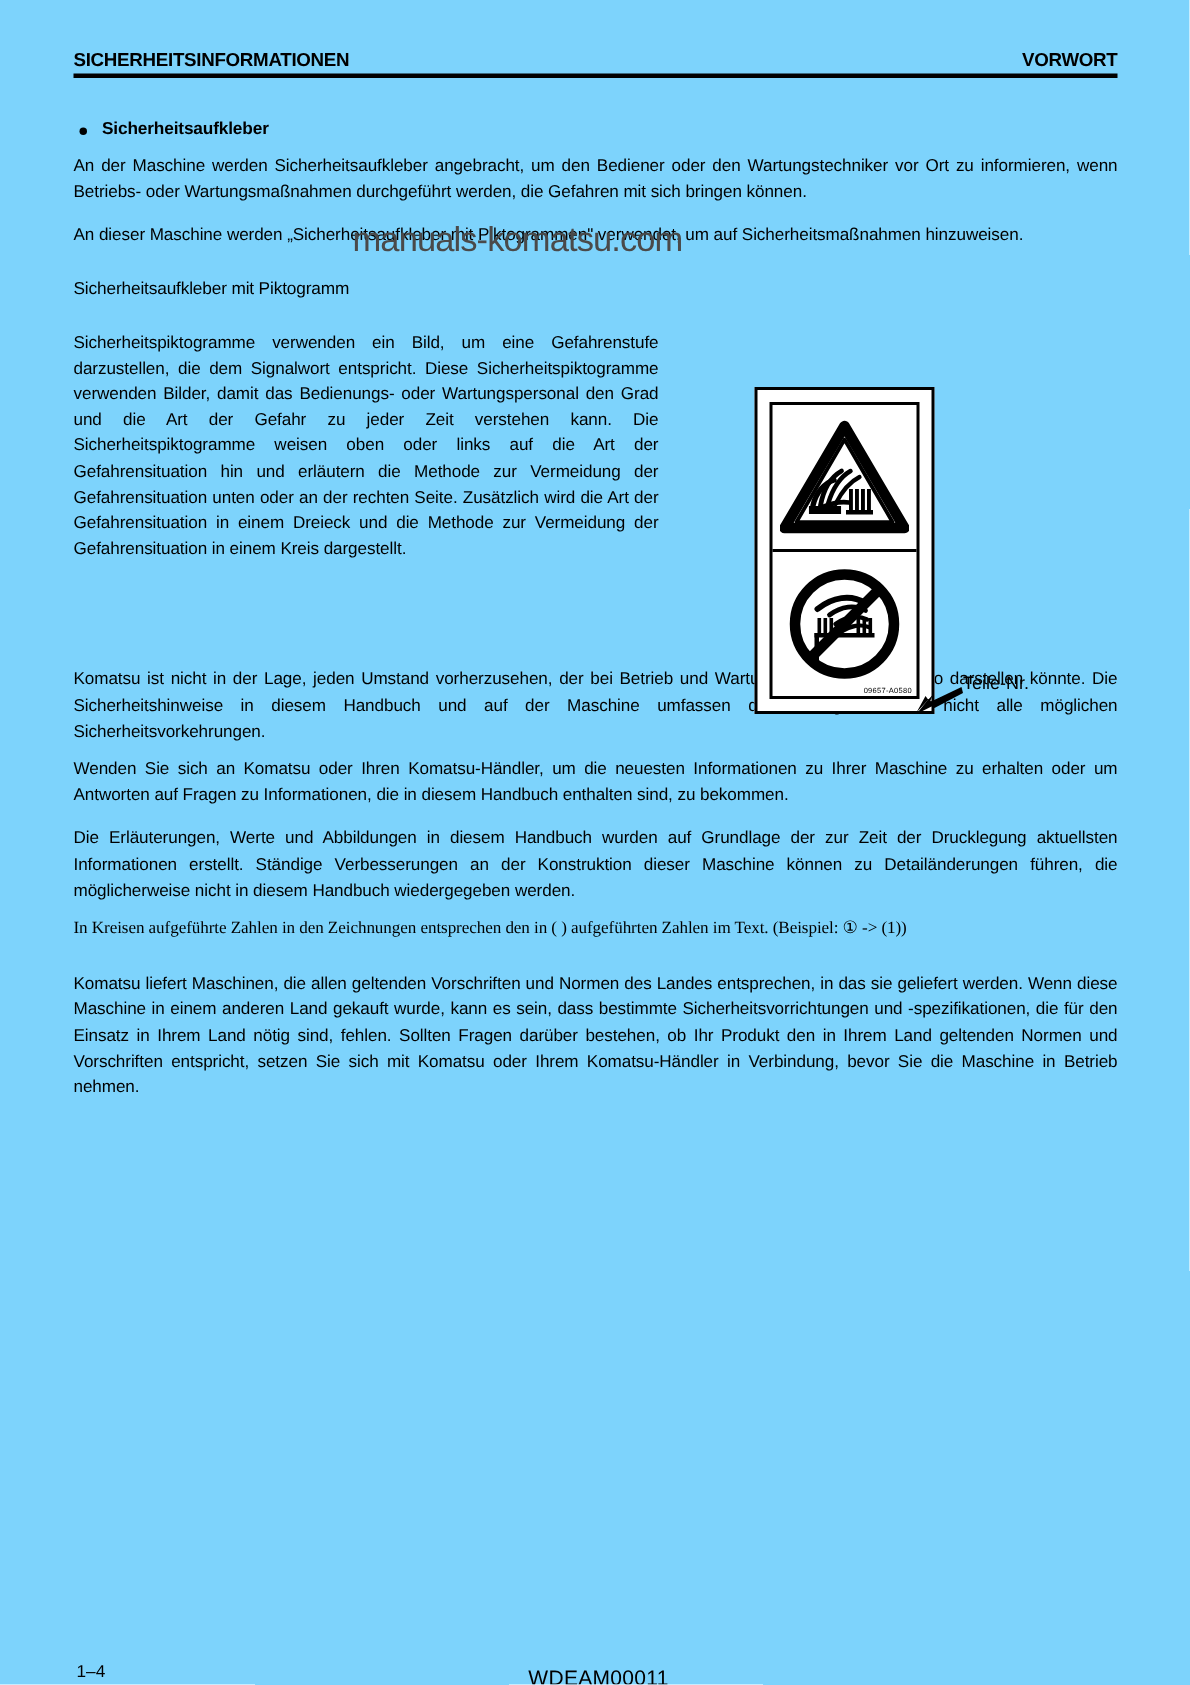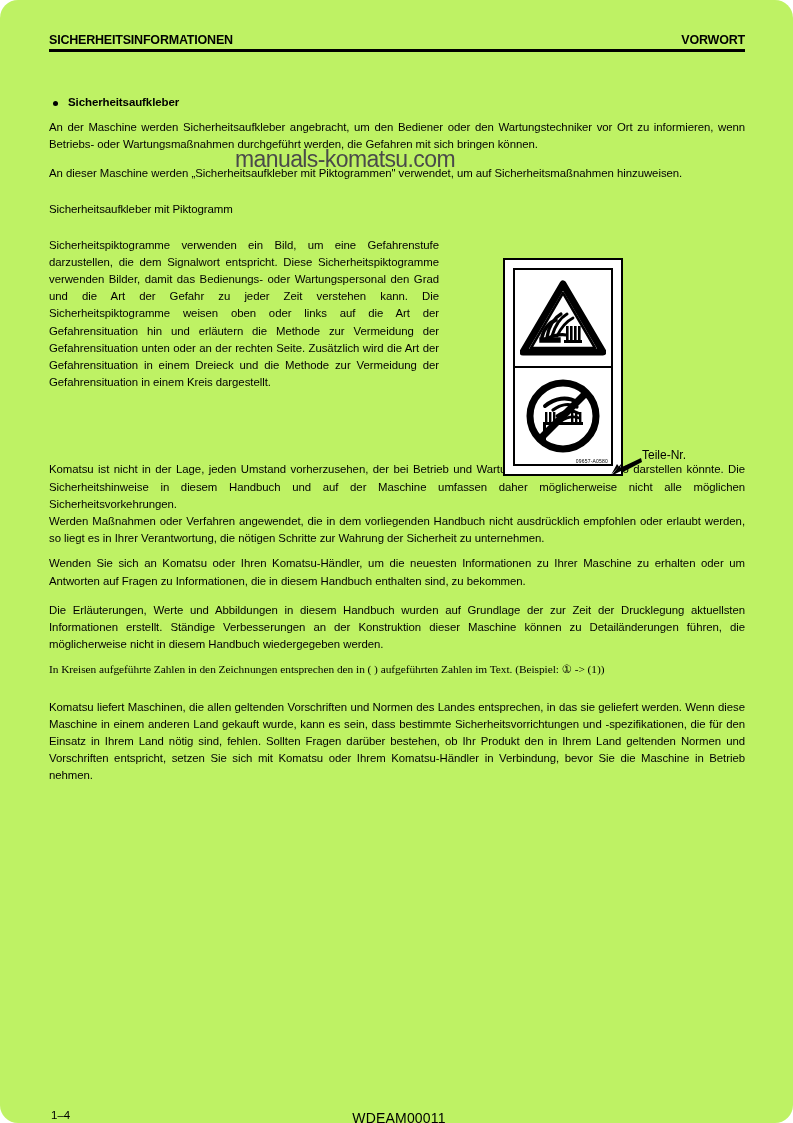--- a/index.html
+++ b/index.html
@@ -8,24 +8,23 @@
     background: #ffffff;
   }
   body {
     font-family: "Liberation Sans", sans-serif;
     color: #000000;
   }
   .page {
     position: relative;
     width: 793px;
     height: 1123px;
-    background: #bef264;
+    background: #7dd3fc;
     overflow: hidden;
     box-sizing: border-box;
-    border-radius: 18px;
   }
 
   
   .header {
     position: absolute;
     left: 49px;
     top: 33px;
     width: 696px;
     display: flex;
     justify-content: space-between;
@@ -43,21 +42,21 @@
     top: 49px;
     width: 696px;
     height: 3px;
     background: #000000;
   }
 
   
   .content {
     position: absolute;
     left: 49px;
-    top: 96px;
+    top: 80px;
     width: 696px;
   }
 
   .bullet-heading {
     font-size: 11.5px;
     font-weight: bold;
     margin: 0 0 11px 0;
     padding-left: 19px;
     position: relative;
     letter-spacing: -0.1px;
@@ -227,21 +226,20 @@
 
     <div class="sub-heading">Sicherheitsaufkleber mit Piktogramm</div>
 
     <div class="spacer-16"></div>
 
     <p class="para narrow-block">Sicherheitspiktogramme verwenden ein Bild, um eine Gefahrenstufe darzustellen, die dem Signalwort entspricht. Diese Sicherheitspiktogramme verwenden Bilder, damit das Bedienungs- oder Wartungspersonal den Grad und die Art der Gefahr zu jeder Zeit verstehen kann. Die Sicherheitspiktogramme weisen oben oder links auf die Art der Gefahrensituation hin und erläutern die Methode zur Vermeidung der Gefahrensituation unten oder an der rechten Seite. Zusätzlich wird die Art der Gefahrensituation in einem Dreieck und die Methode zur Vermeidung der Gefahrensituation in einem Kreis dargestellt.</p>
 
     <div style="height:58px"></div>
 
     <p class="para tight">Komatsu ist nicht in der Lage, jeden Umstand vorherzusehen, der bei Betrieb und Wartung ein mögliches Risiko darstellen könnte. Die Sicherheitshinweise in diesem Handbuch und auf der Maschine umfassen daher möglicherweise nicht alle möglichen Sicherheitsvorkehrungen.</p>
-    <p class="para tight">Werden Maßnahmen oder Verfahren angewendet, die in dem vorliegenden Handbuch nicht ausdrücklich empfohlen oder erlaubt werden, so liegt es in Ihrer Verantwortung, die nötigen Schritte zur Wahrung der Sicherheit zu unternehmen.</p>
 
     <div class="spacer-8"></div>
 
     <p class="para">Wenden Sie sich an Komatsu oder Ihren Komatsu-Händler, um die neuesten Informationen zu Ihrer Maschine zu erhalten oder um Antworten auf Fragen zu Informationen, die in diesem Handbuch enthalten sind, zu bekommen.</p>
     <p class="para tight">Die Erläuterungen, Werte und Abbildungen in diesem Handbuch wurden auf Grundlage der zur Zeit der Drucklegung aktuellsten Informationen erstellt. Ständige Verbesserungen an der Konstruktion dieser Maschine können zu Detailänderungen führen, die möglicherweise nicht in diesem Handbuch wiedergegeben werden.</p>
 
     <div class="spacer-8"></div>
 
     <p class="para circ">In Kreisen aufgeführte Zahlen in den Zeichnungen entsprechen den in ( ) aufgeführten Zahlen im Text. (Beispiel: ① -&gt; (1))</p>
 

